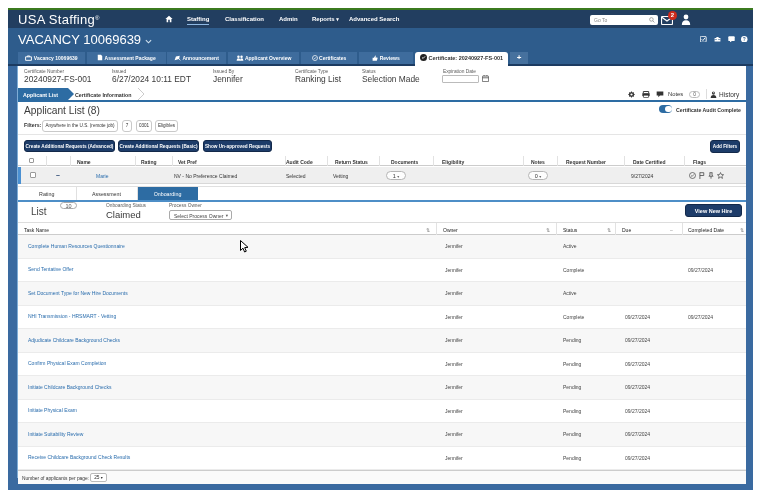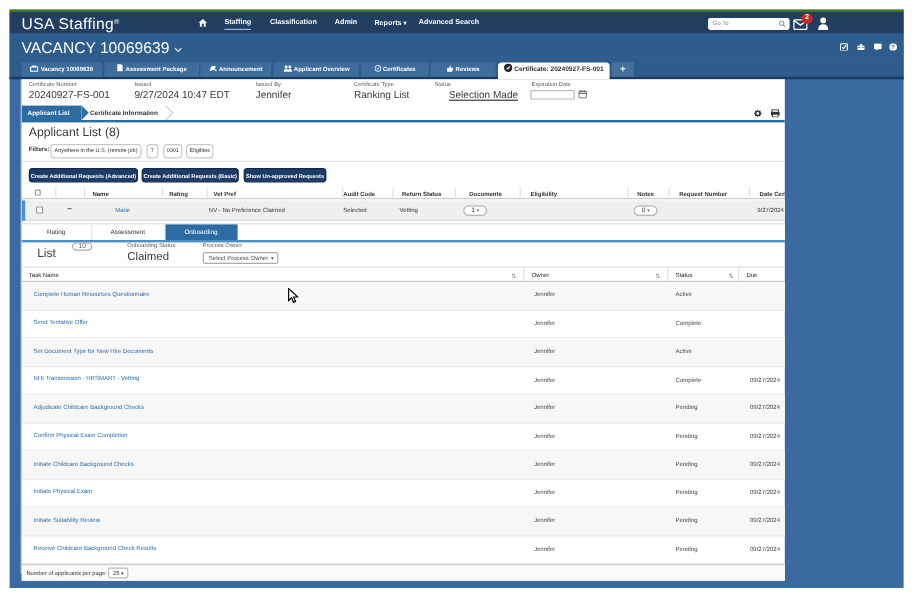--- a/index.html
+++ b/index.html
@@ -5,21 +5,21 @@
   * { margin:0; padding:0; box-sizing:border-box; }
   html,body { width:769px; height:500px; background:#fff; font-family:"Liberation Sans", sans-serif; overflow:hidden; }
   #win { position:absolute; left:8px; top:8px; width:745px; height:482px; background:#3a6aa0; }
   .abs { position:absolute; }
   #green { left:0; top:0; width:745px; height:2px; background:#3b7a1f; }
   #hdr { left:0; top:2px; width:745px; height:18px; background:#223e60; color:#fff; }
   #vac { left:0; top:20px; width:745px; height:20px; background:#2e5c8c; color:#fff; }
   #tabs { left:0; top:40px; width:745px; height:18px; background:#2e5c8c; }
   #tabs .darkline { left:0; top:15.5px; width:745px; height:2.5px; background:#1c3b61; }
   .tab { position:absolute; top:3.5px; height:12px; background:#3e6c9d; color:#fff; font-size:5px; font-weight:bold; text-align:center; line-height:12px; white-space:nowrap; }
-  #content { left:10px; top:58px; width:636px; height:418px; background:#fff; overflow:hidden; }
+  #content { left:10px; top:58px; width:728px; height:418px; background:#fff; overflow:hidden; }
   .lbl { font-size:4.8px; color:#5a5a5a; position:absolute; white-space:nowrap; }
   .val { font-size:8.4px; color:#3a3a3a; position:absolute; white-space:nowrap; }
   .btn { position:absolute; background:#1d3c69; border:1px solid #13294a; border-radius:3px; color:#fff; font-size:4.7px; font-weight:bold; text-align:center; white-space:nowrap; }
   .chip { position:absolute; top:54px; height:11.5px; border:1px solid #c9c9c9; border-radius:3px; background:#fff; font-size:4.6px; color:#333; line-height:10px; text-align:center; }
   .hcell { position:absolute; font-size:5px; font-weight:bold; color:#333; white-space:nowrap; }
   .vcell { position:absolute; font-size:5px; color:#333; white-space:nowrap; }
   .link { color:#2a6dad; }
   .colsep { position:absolute; width:1px; background:#e2e2e2; }
   .pill { position:absolute; height:9px; border:1px solid #b5b5b5; border-radius:5px; background:#fdfdfd; font-size:5.5px; color:#333; text-align:center; line-height:8px; }
   .srt { position:absolute; font-size:5px; color:#888; }
@@ -117,27 +117,27 @@
           <path d="M3 5 L4.4 6.4 L7.2 3.4" fill="none" stroke="#fff" stroke-width="1.3"></path>
         </svg> Certificate: 20240927-FS-001</div>
     <div class="tab" style="left:502px; width:18px; background:#46719e; font-size:8px;">+</div>
   </div>
 
   <div class="abs" id="content">
 
     <div class="lbl" style="left:6px; top:3px;">Certificate Number</div>
     <div class="val" style="left:6px; top:8px;">20240927-FS-001</div>
     <div class="lbl" style="left:94px; top:3px;">Issued</div>
-    <div class="val" style="left:94px; top:8px;">9/27/2024 10:47 EDT</div>
+    <div class="val" style="left:94px; top:8px;">6/27/2024 10:11 EDT</div>
     <div class="lbl" style="left:195px; top:3px;">Issued By</div>
     <div class="val" style="left:195px; top:8px;">Jennifer</div>
     <div class="lbl" style="left:277px; top:3px;">Certificate Type</div>
     <div class="val" style="left:277px; top:8px;">Ranking List</div>
     <div class="lbl" style="left:344px; top:3px;">Status</div>
-    <div class="val" style="left:356px; top:8px;text-decoration:underline;">Selection Made</div>
+    <div class="val" style="left:344px; top:8px;">Selection Made</div>
     <div class="lbl" style="left:425px; top:3px;">Expiration Date</div>
     <div class="abs" style="left:424px; top:9px; width:37px; height:7.5px; border:1px solid #bbb; border-radius:1px; background:#fff;"></div>
     <svg class="abs" style="left:464px; top:9px;" width="7" height="7" viewBox="0 0 10 10">
         <rect x="0.5" y="1.5" width="9" height="8" rx="1" fill="none" stroke="#555" stroke-width="1.2"></rect>
         <path d="M0.5 4 h9 M3 1.5 V0 M7 1.5 V0" stroke="#555" stroke-width="1.2"></path>
       </svg>
 
     <div class="abs" style="left:0; top:22px; width:50px; height:12px; background:#2d6ca3;"></div>
     <svg class="abs" style="left:50px; top:22px;" width="6" height="12" viewBox="0 0 6 12">
         <path d="M0 0 L6 6 L0 12 Z" fill="#2d6ca3"></path>

